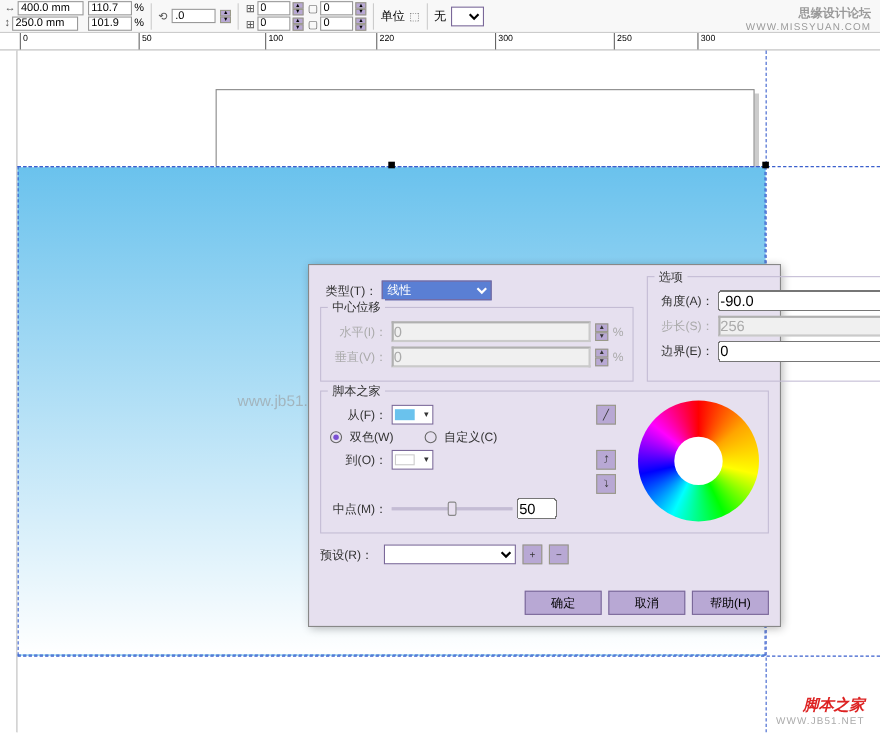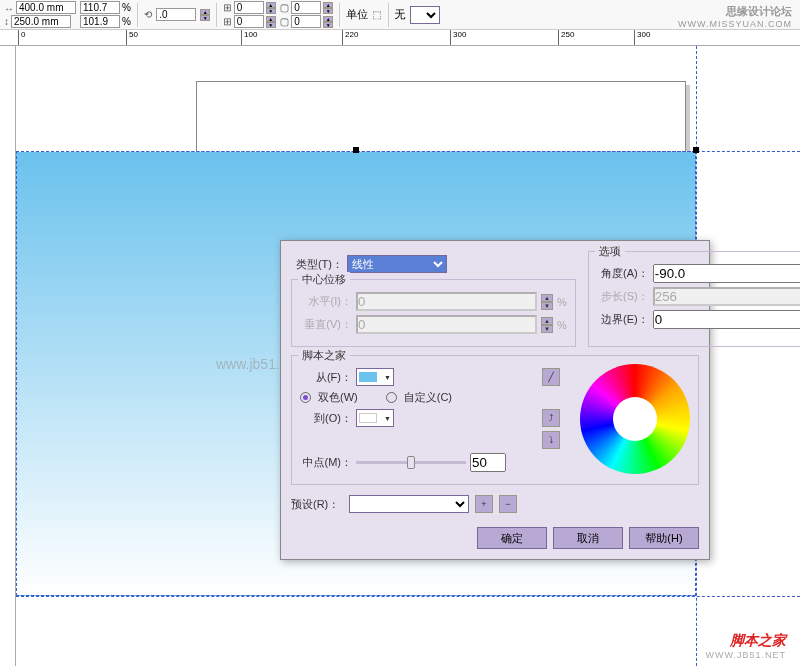--- a/index.html
+++ b/index.html
@@ -58,21 +58,21 @@
 .colorwheel { width: 110px; height: 110px; border-radius: 50%; background: conic-gradient(red,orange,yellow,lime,cyan,blue,magenta,red); position: relative; }
 .colorwheel::after { content:""; position:absolute; inset:30%; border-radius:50%; background:#fff; }
 .colorwheel .line { position:absolute; top:50%; left:50%; width:14px; height:1px; background:#000; }
 .radio { width: 11px; height: 11px; border: 1px solid #666; border-radius: 50%; display: inline-flex; align-items: center; justify-content: center; margin-right: 3px; }
 .radio.on::after { content:""; width:5px; height:5px; background:#7a4fd4; border-radius:50%; }
 .slider { width: 110px; height: 3px; background: #c4bcd4; position: relative; }
 .slider .thumb { position: absolute; top: -5px; left: 50%; width: 8px; height: 13px; background: #e8e0f0; border: 1px solid #888; border-radius: 2px; transform: translateX(-50%); cursor: pointer; }
 .preset-row { display: flex; align-items: center; gap: 6px; margin-top: 10px; }
 .preset-row select { width: 120px; }
 .ps-btn { border: 1px solid #b8a8d4; background: #ede6f5; padding: 3px 10px; color: #999; font-size: 11px; }
-.dlg-btns { display: flex; justify-content: flex-end; gap: 6px; margin-top: 14px; }
+.dlg-btns { display: flex; justify-content: flex-end; gap: 6px; margin-top: 24px; }
 .dlg-btns button { width: 70px; height: 22px; background: #b8a8d4; border: 1px solid #7a6899; font-size: 11px; cursor: pointer; }
 .footer-wm { position: absolute; right: 14px; bottom: 6px; text-align: right; }
 .footer-wm .t1 { color: #d22; font-size: 14px; font-weight: bold; font-style: italic; }
 .footer-wm .t2 { color: #aaa; font-size: 9px; letter-spacing: 1px; }
 .center-wm { position: absolute; left: 200px; top: 310px; color: #999; font-size: 14px; opacity: .6; writing-mode: horizontal-tb; }
 </style>
 </head>
 <body>
 
 <div class="toolbar">

